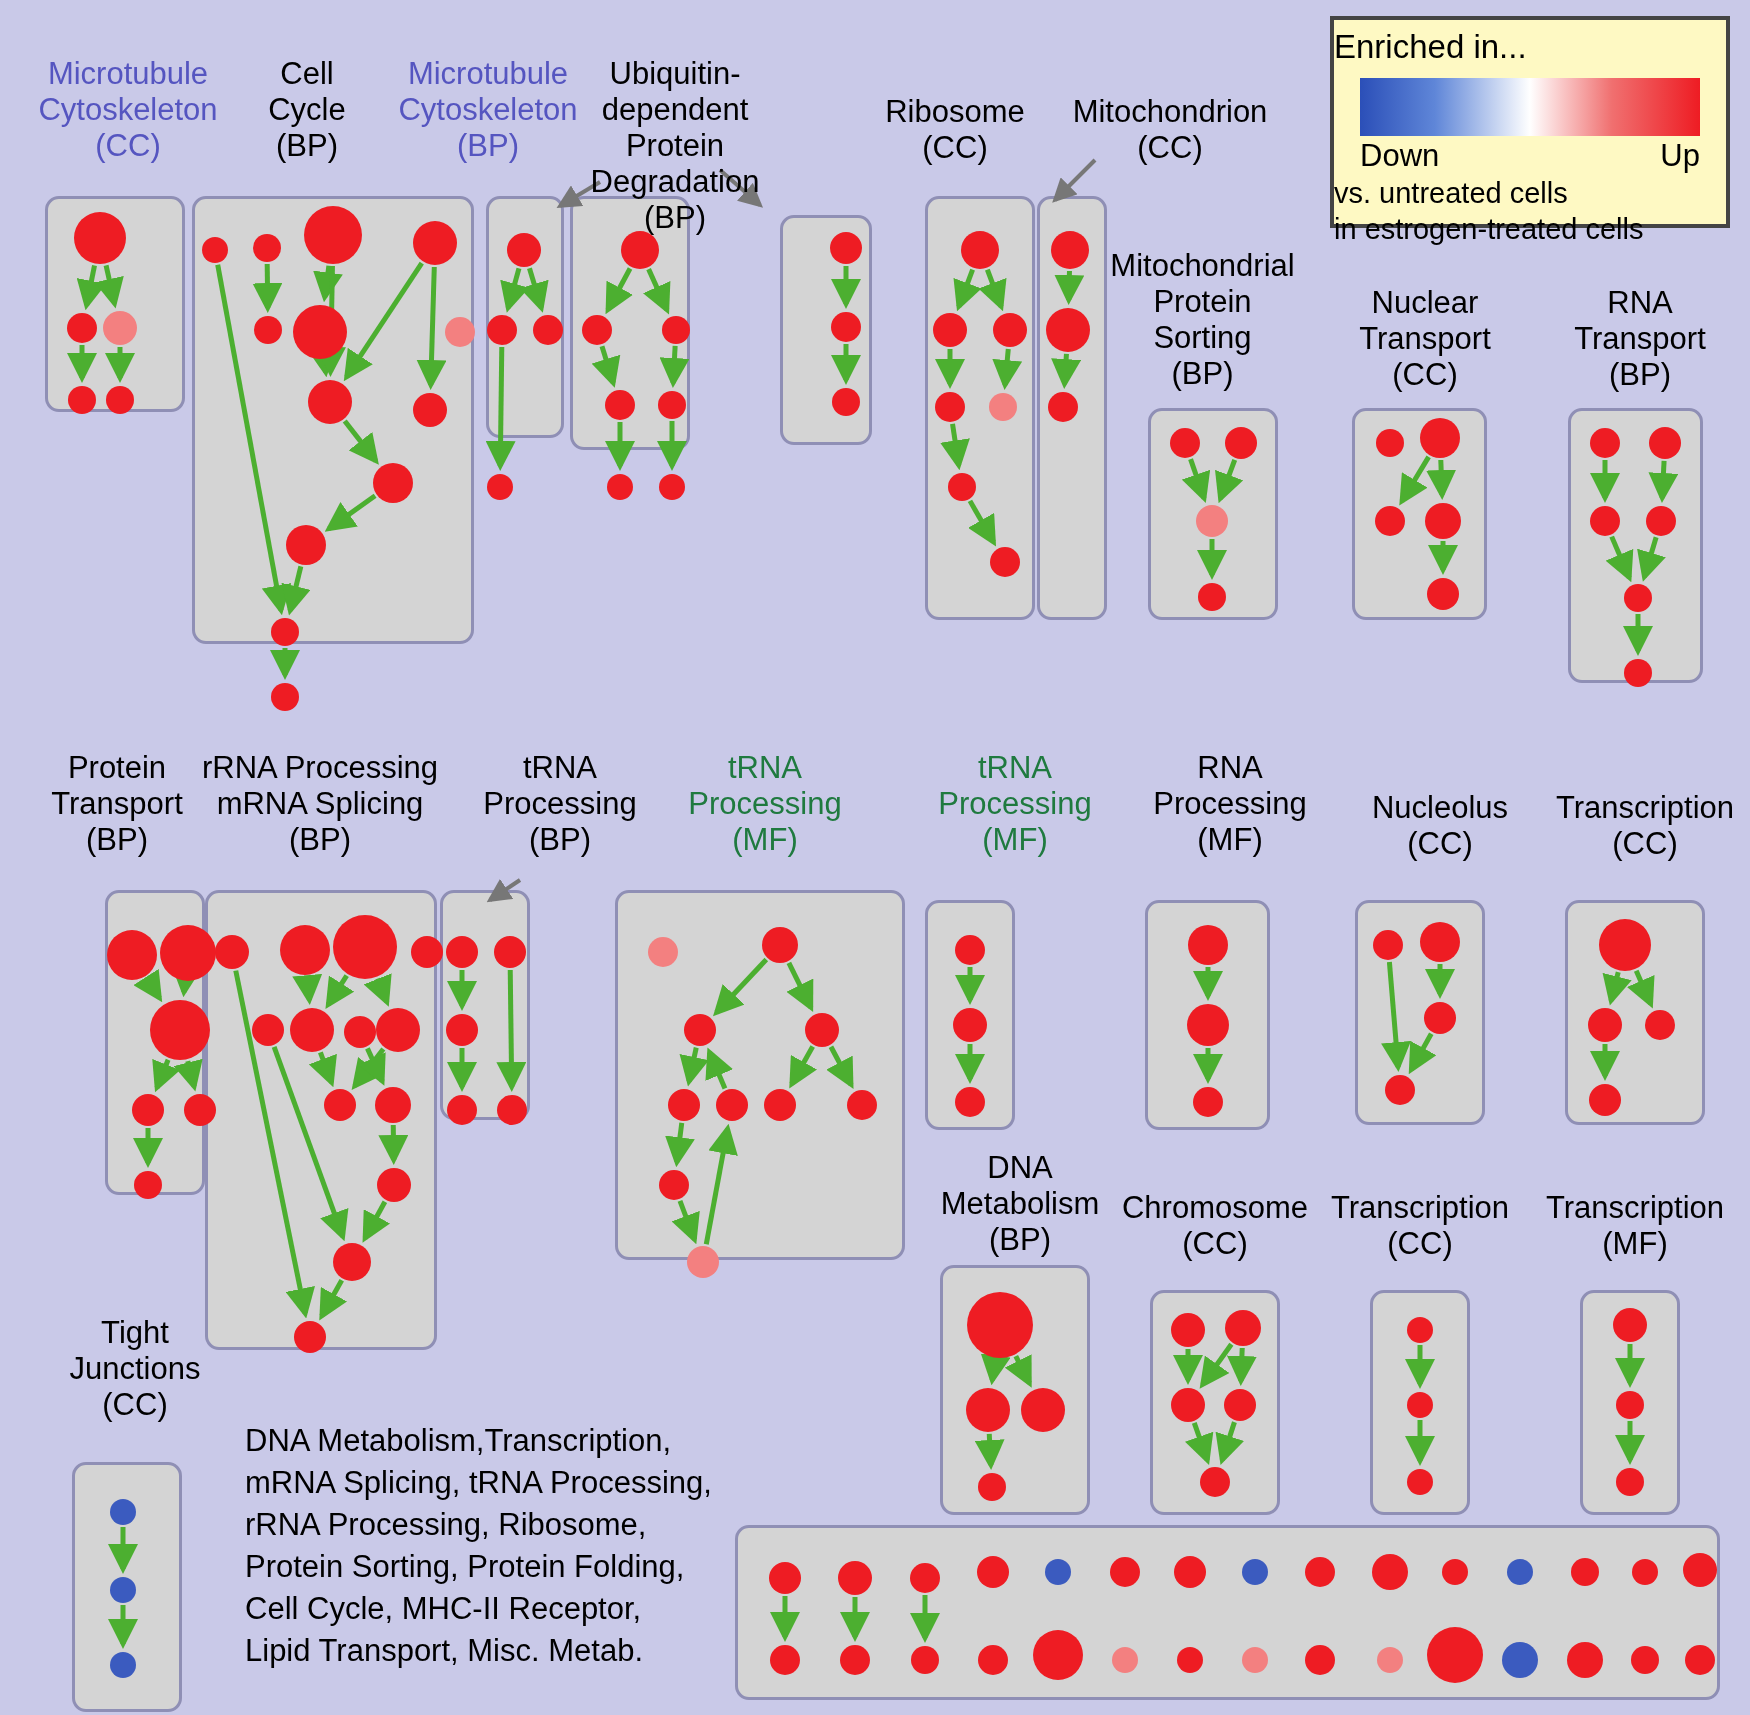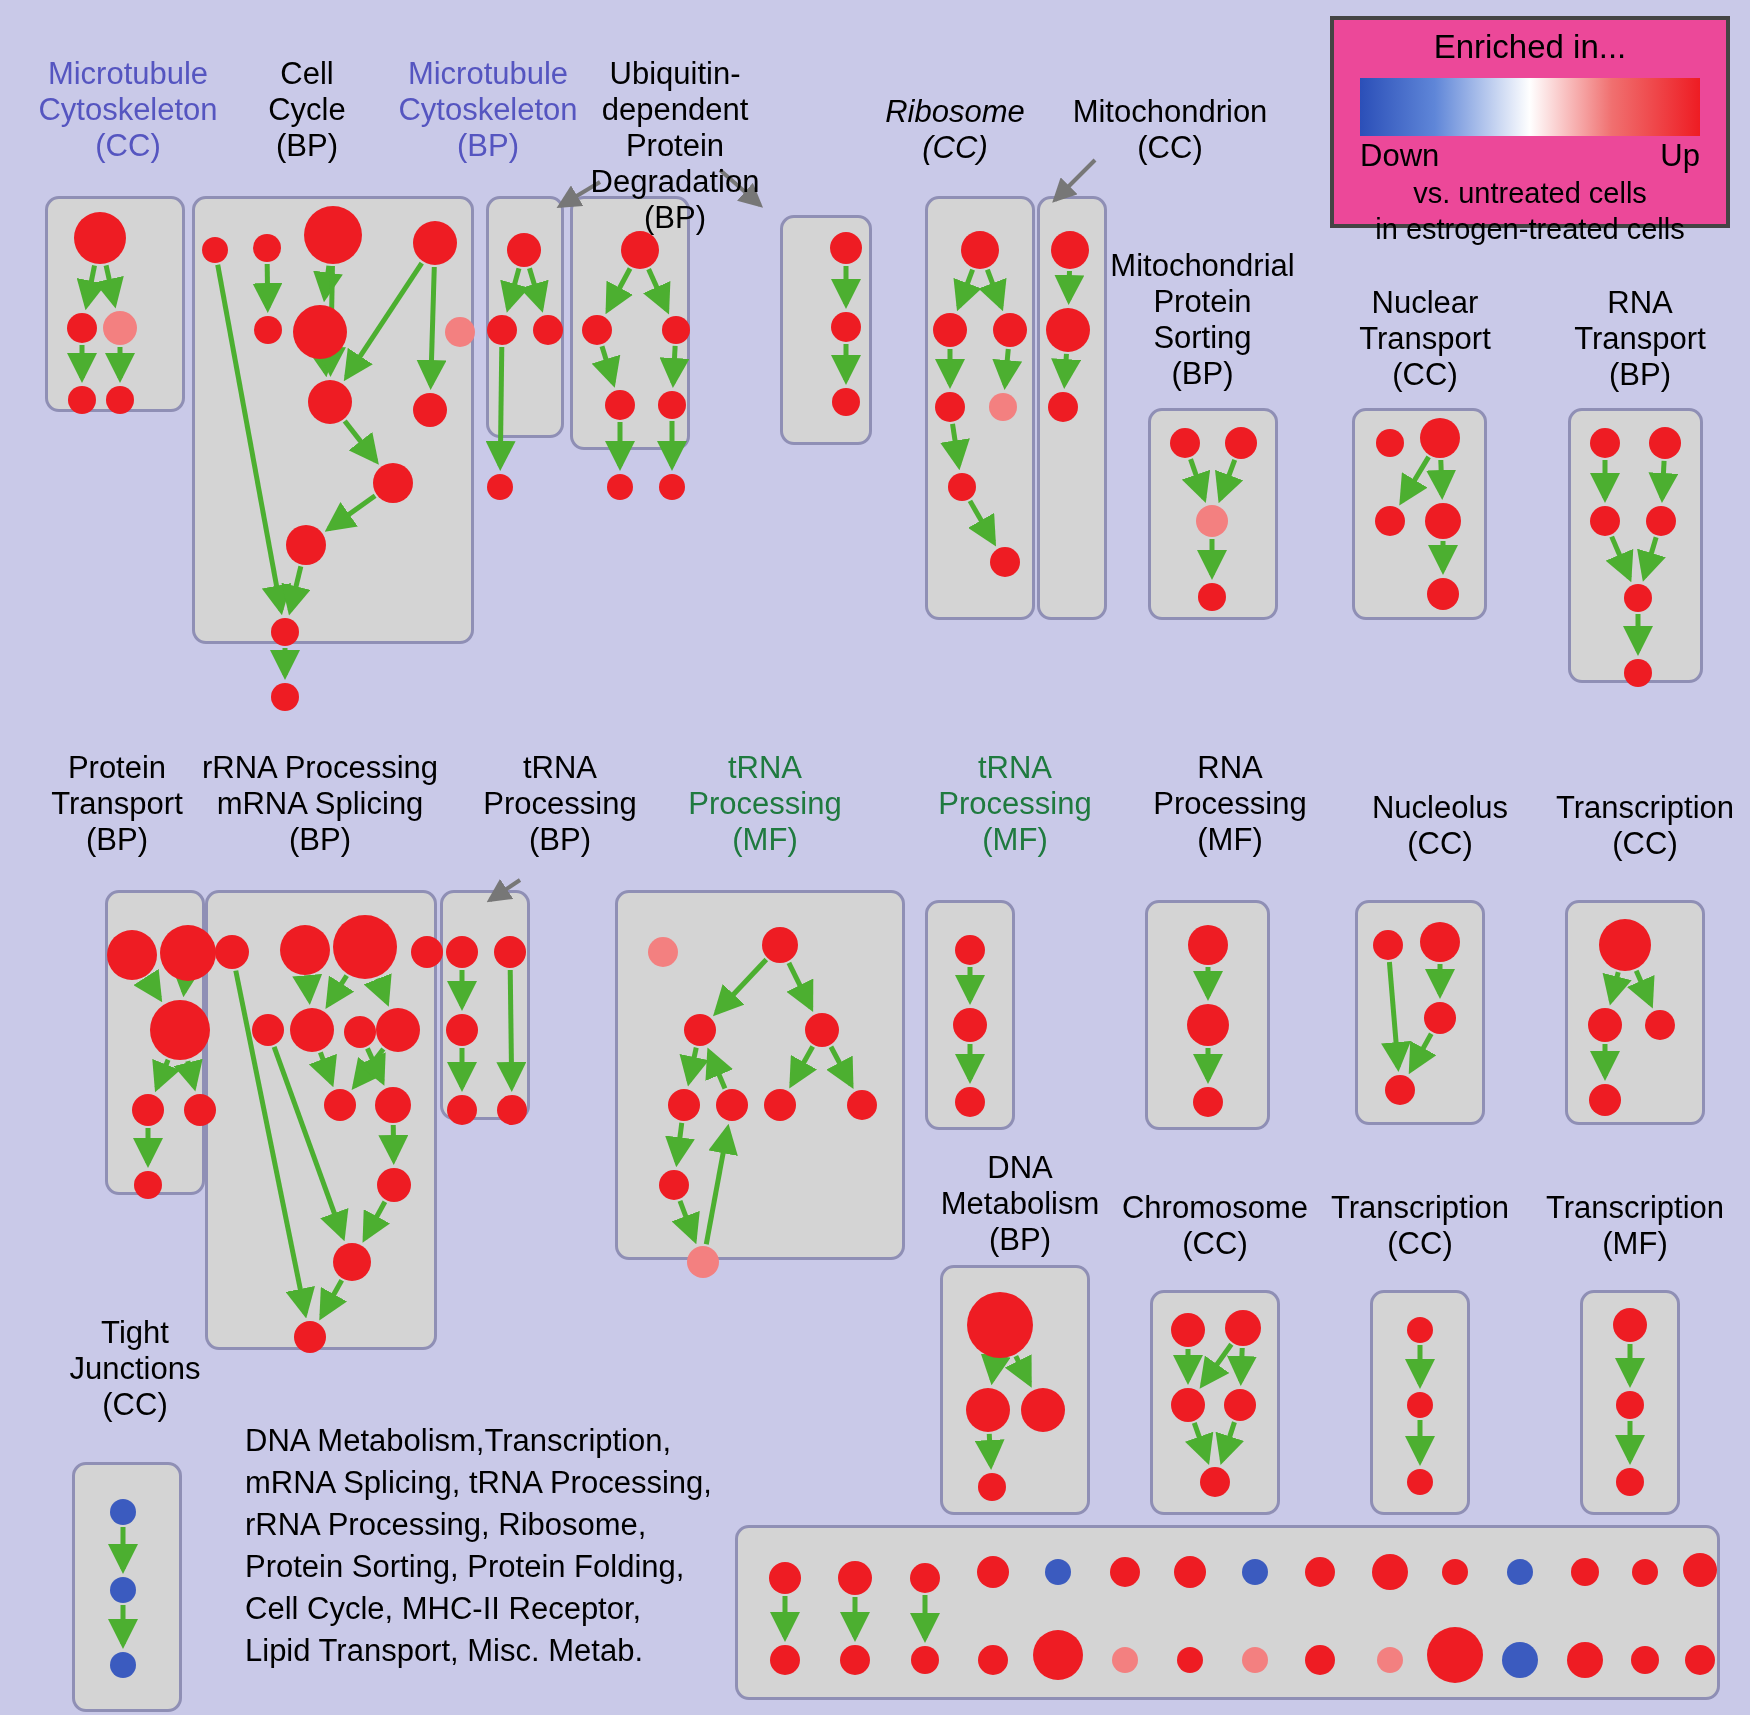--- a/index.html
+++ b/index.html
@@ -23,24 +23,24 @@
     color:#000;
     font-size:31px;
     line-height:36px;
     text-align:center;
     white-space:pre;
   }
   .label.blue{color:#5555c0;}
   .label.green{color:#1f7a3f;}
   .legend{
     position:absolute;
-    background:#ec4899;
+    background:#fef9c3;
     border:4px solid #444;
     box-sizing:border-box;
-    text-align:center;
+    text-align:left;
   }
   .legend-title{font-size:33px;color:#000;margin-top:8px;}
   .legend-bar{
     height:58px;margin:12px 26px 0 26px;
     background:linear-gradient(to right,#2b4fb8 0%, #5f86d8 22%, #ffffff 50%, #f07070 74%, #ee1c23 100%);
   }
   .legend-ends{display:flex;justify-content:space-between;padding:2px 26px 0 26px;font-size:31px;}
   .legend-sub{font-size:29px;line-height:34px;margin-top:2px;}
   .footnote{
     position:absolute;
@@ -410,21 +410,21 @@
 Cycle
 (BP)</div>
       <div class="label blue" style="left: 388px; top: 56px; width: 200px;">Microtubule
 Cytoskeleton
 (BP)</div>
       <div class="label" style="left: 580px; top: 56px; width: 190px;">Ubiquitin-
 dependent
 Protein
 Degradation
 (BP)</div>
-      <div class="label" style="left: 870px; top: 94px; width: 170px; font-style: italic;">Ribosome
+      <div class="label" style="left: 870px; top: 94px; width: 170px;">Ribosome
 (CC)</div>
       <div class="label" style="left: 1055px; top: 94px; width: 230px;">Mitochondrion
 (CC)</div>
       <div class="label" style="left: 1095px; top: 248px; width: 215px;">Mitochondrial
 Protein
 Sorting
 (BP)</div>
       <div class="label" style="left: 1340px; top: 285px; width: 170px;">Nuclear
 Transport
 (CC)</div>

